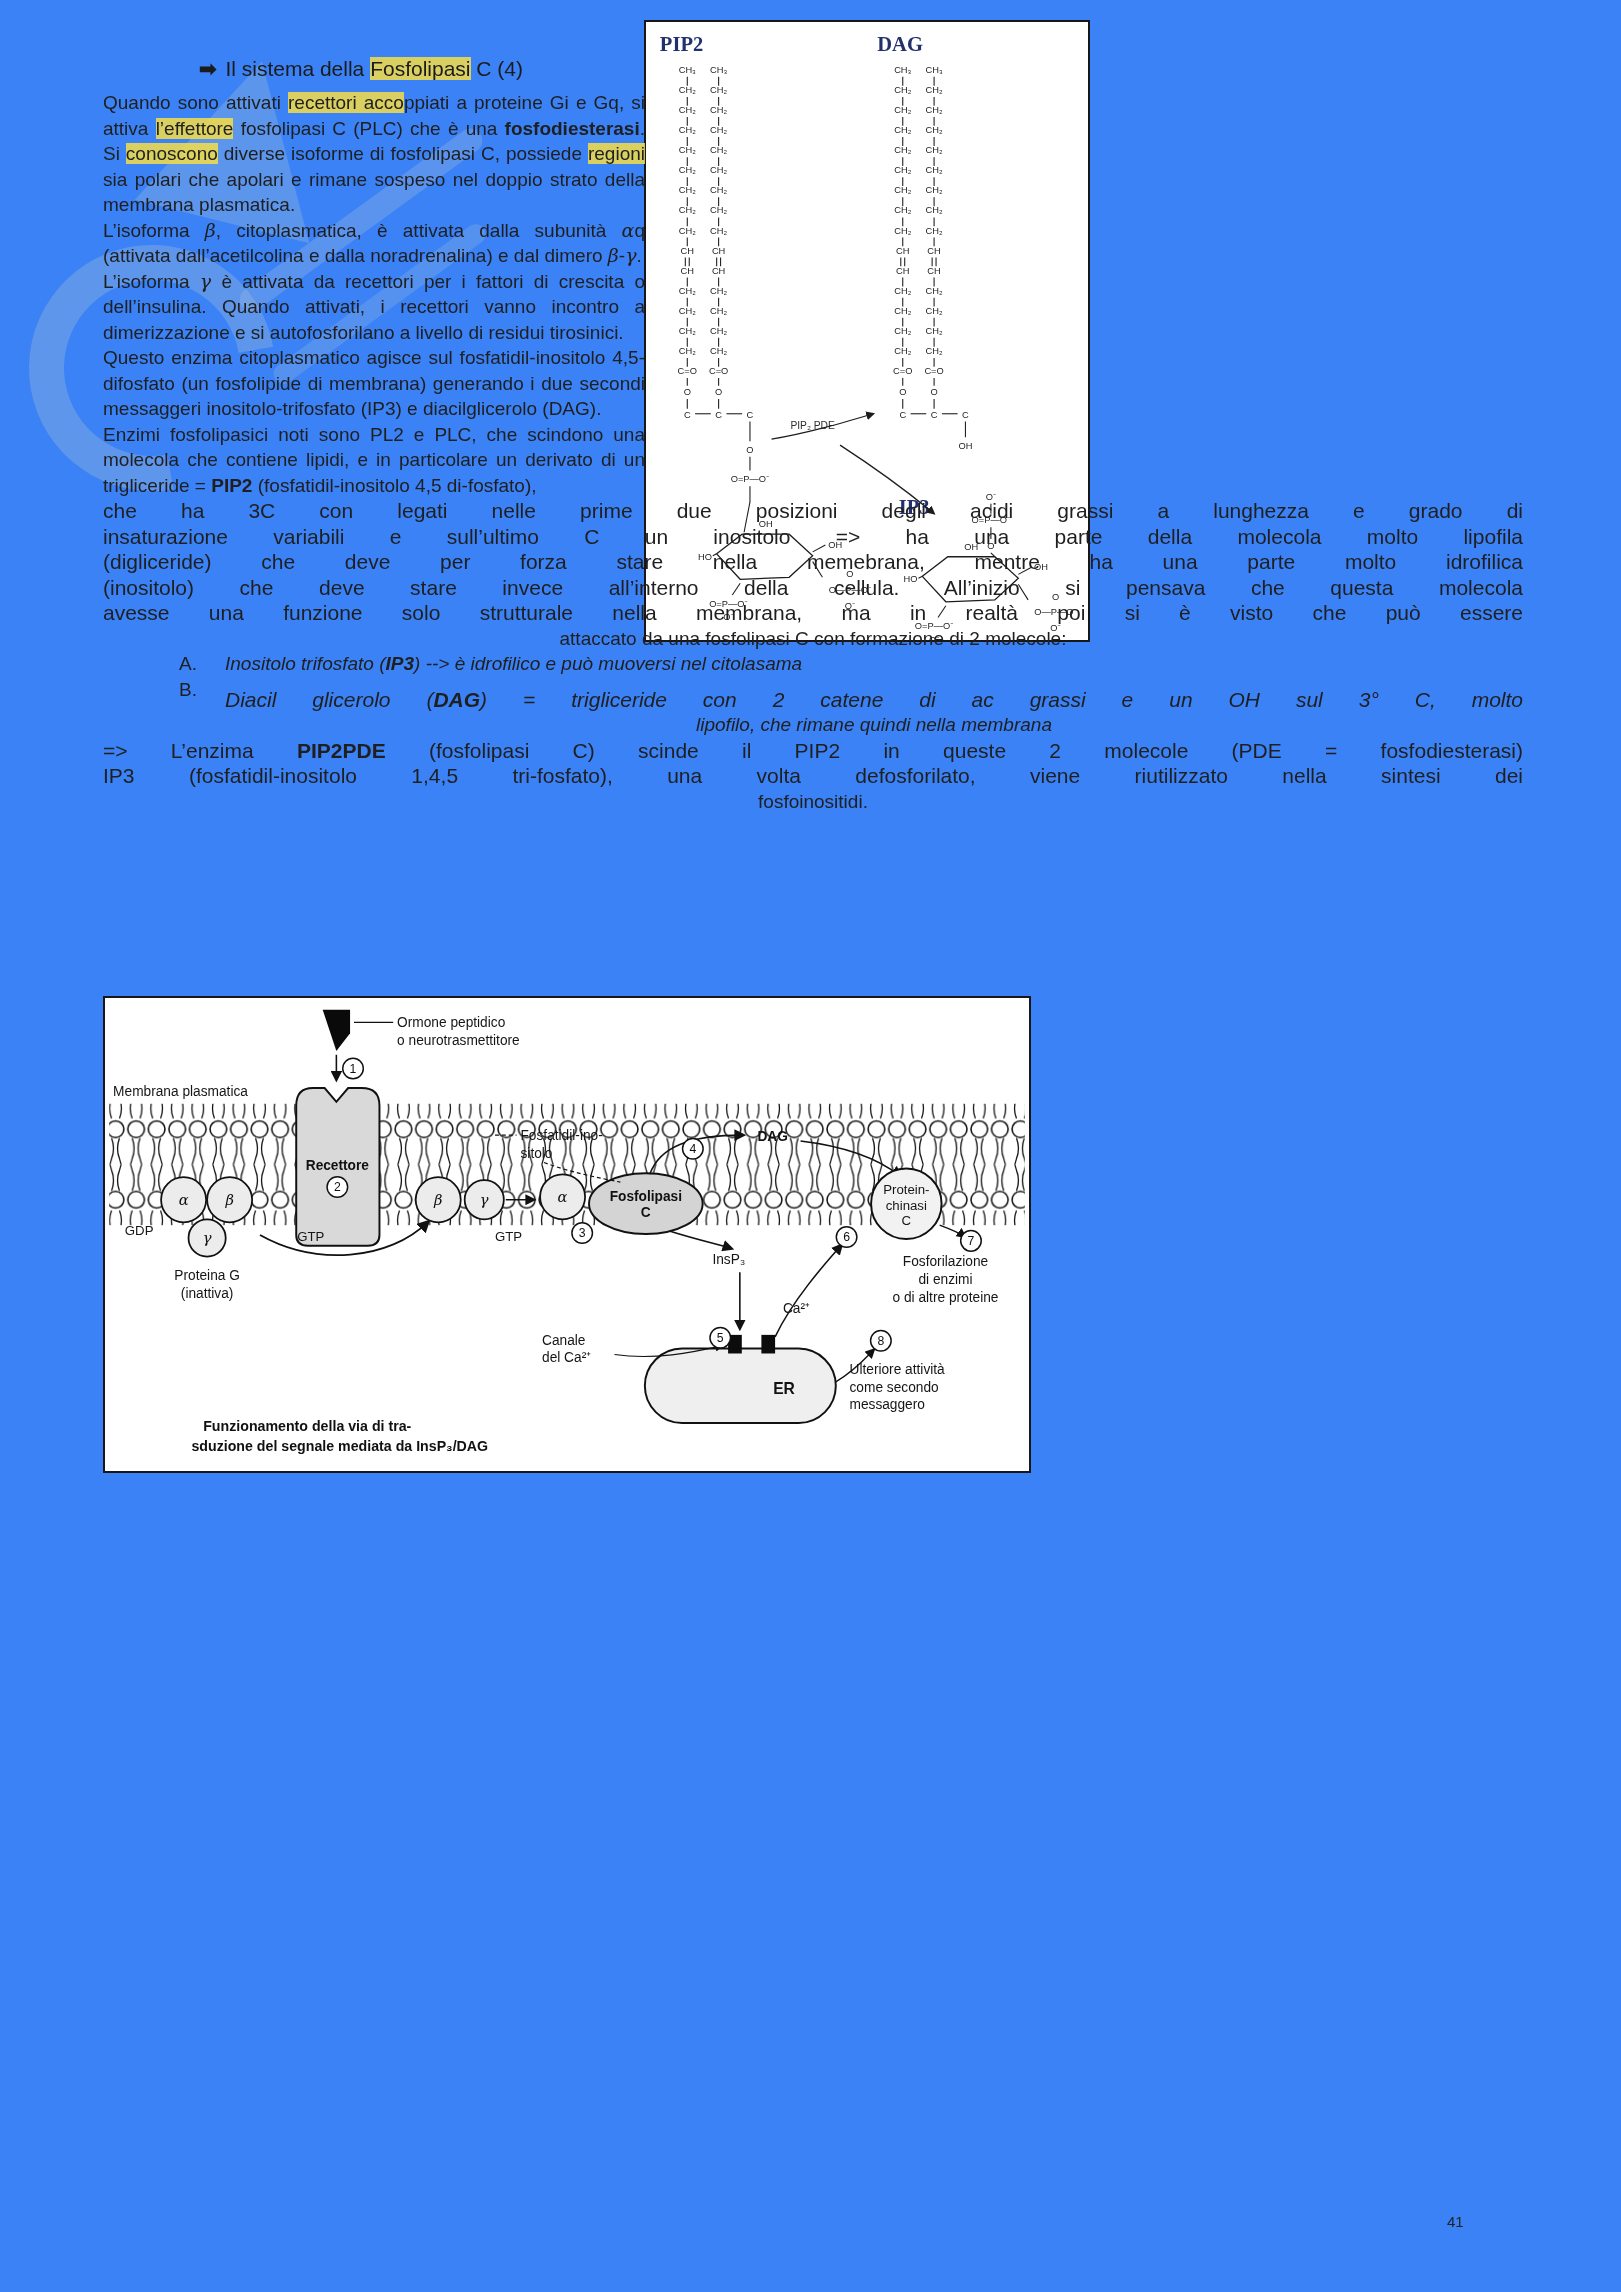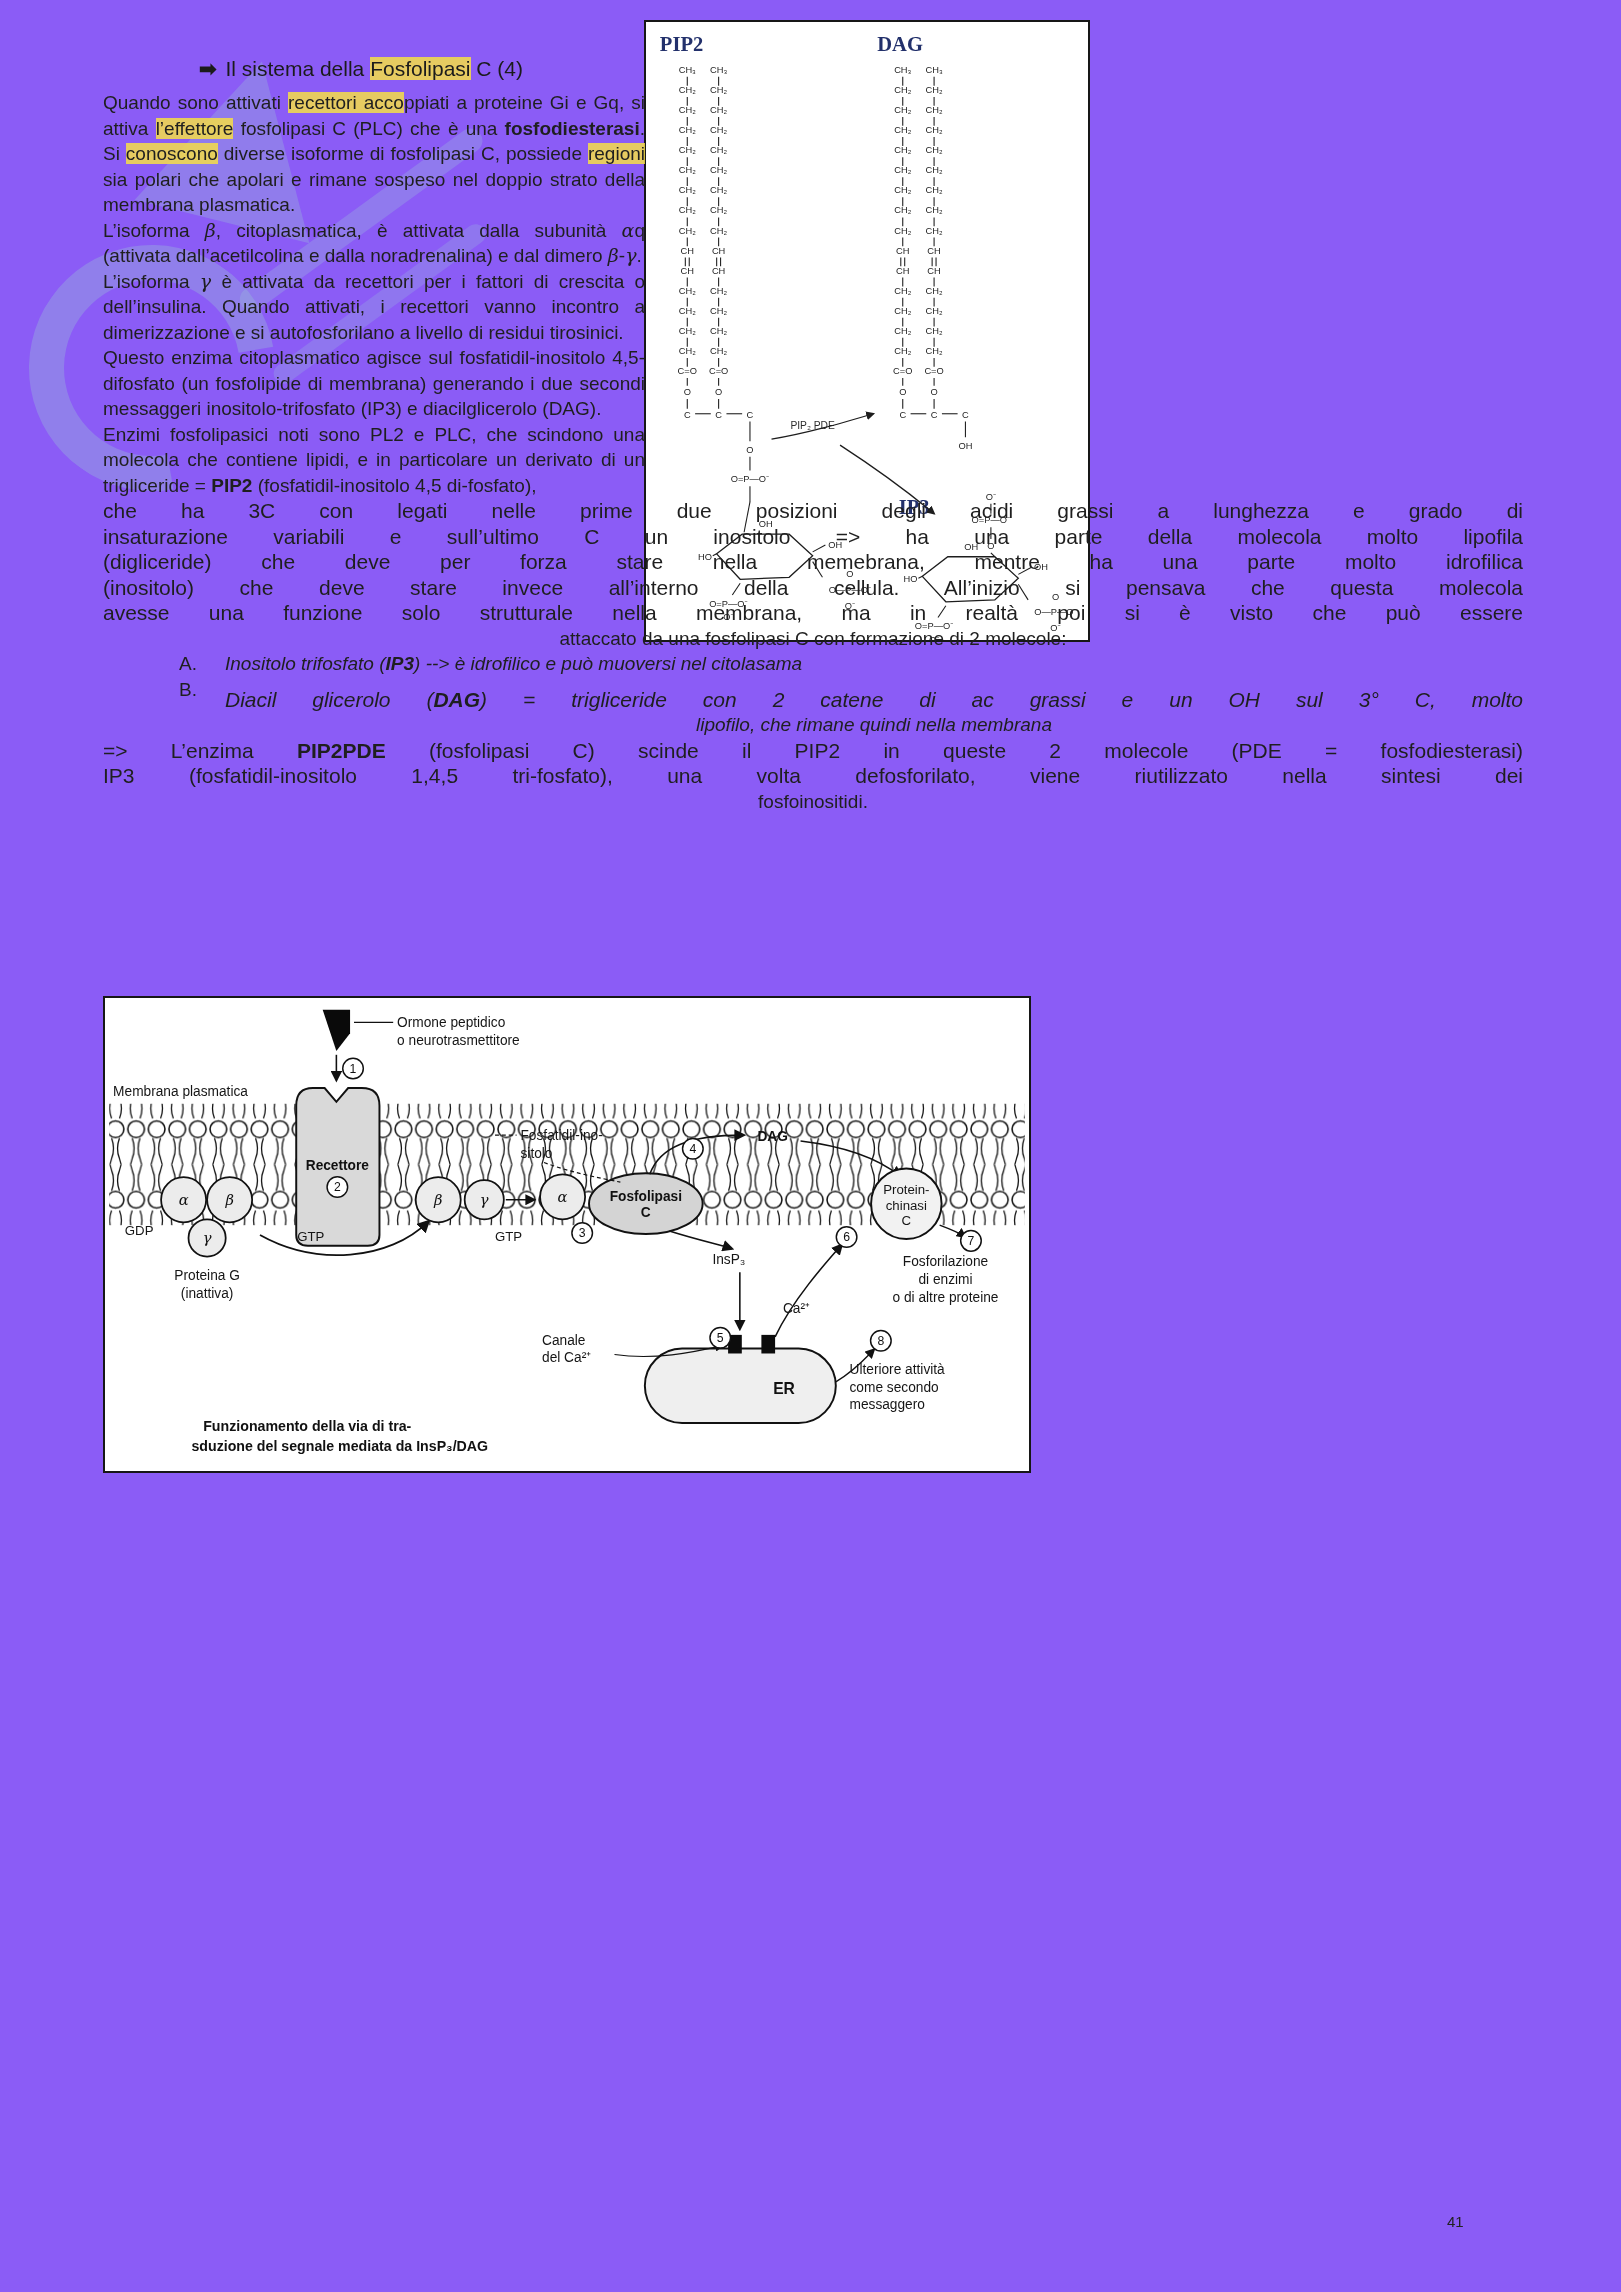--- a/index.html
+++ b/index.html
@@ -1,16 +1,16 @@
 <!DOCTYPE html>
 <html><head>
 <meta charset="utf-8">
 <style>
   html,body{margin:0;padding:0;background:#ffffff;}
-  .page{position:relative;width:1621px;height:2293px;background:#8b5cf6;overflow:hidden;
+  .page{position:relative;width:1621px;height:2293px;background:#3b82f6;overflow:hidden;
         font-family:"Liberation Sans",sans-serif;color:#1f1f1f;}
   
   .watermark{position:absolute;inset:0;z-index:0;}
   .wm-arc{position:absolute;left:29px;top:245px;width:176px;height:176px;
           border:35px solid rgba(152,184,218,.38);border-right-color:transparent;
           border-radius:50%;transform:rotate(35deg);}
   .wm-tri{position:absolute;left:152px;top:59px;width:0;height:0;
           border-left:90px solid transparent;border-right:90px solid transparent;
           border-bottom:165px solid rgba(152,184,218,.36);transform:rotate(14deg);}
   .wm-bar1{position:absolute;left:214px;top:208px;width:294px;height:23.5px;

